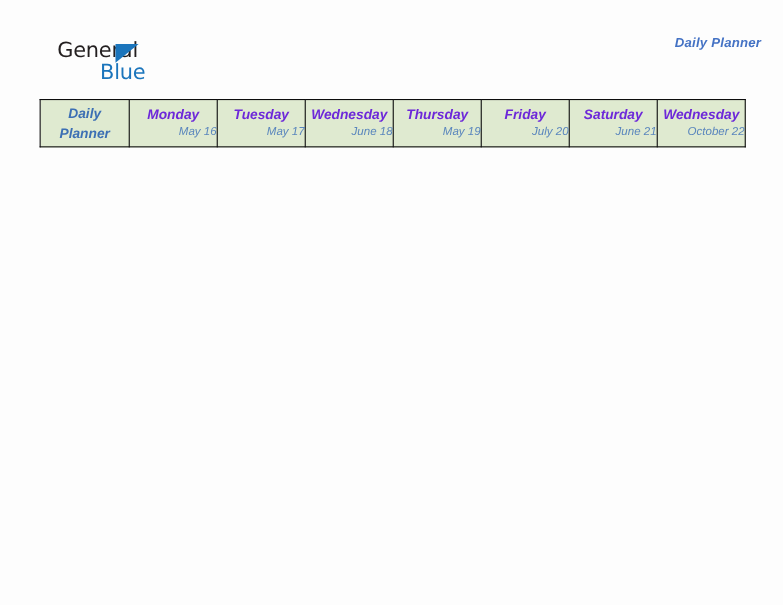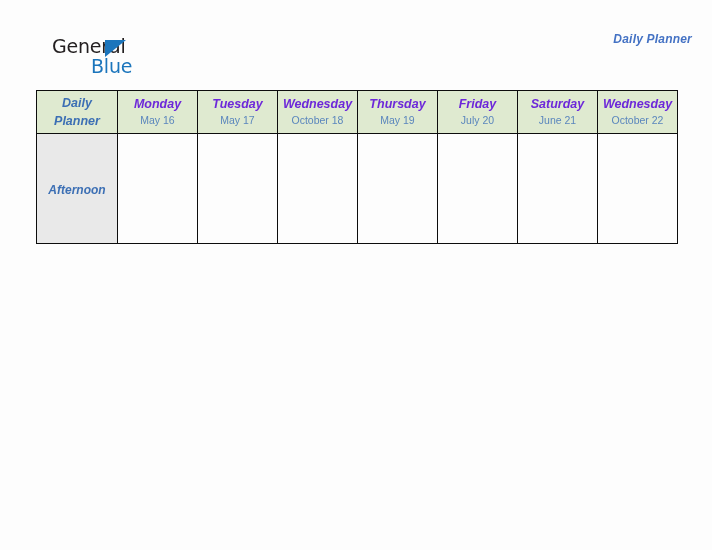--- a/index.html
+++ b/index.html
@@ -125,22 +125,24 @@
     display: block;
     font-size: 12.5px;
     font-weight: bold;
     font-style: italic;
     color: #6d28d9;
     line-height: 1.35;
   }
   .day-date {
     display: block;
     font-size: 10.5px;
+    font-style: italic;
     color: #5a86bd;
     line-height: 1.4;
+    text-align: right;
   }
 
   tbody tr { height: 110px; }
   .row-label {
     background: #e9e9e9;
     text-align: center;
     vertical-align: middle;
   }
   .row-label-text {
     font-size: 12px;
@@ -191,21 +193,21 @@
       <th>
         <span class="day-name">Monday</span>
         <span class="day-date">May 16</span>
       </th>
       <th>
         <span class="day-name">Tuesday</span>
         <span class="day-date">May 17</span>
       </th>
       <th>
         <span class="day-name">Wednesday</span>
-        <span class="day-date">October 18</span>
+        <span class="day-date">June 18</span>
       </th>
       <th>
         <span class="day-name">Thursday</span>
         <span class="day-date">May 19</span>
       </th>
       <th>
         <span class="day-name">Friday</span>
         <span class="day-date">July 20</span>
       </th>
       <th>
@@ -213,26 +215,14 @@
         <span class="day-date">June 21</span>
       </th>
       <th>
         <span class="day-name">Wednesday</span>
         <span class="day-date">October 22</span>
       </th>
     </tr>
   </thead>
 
   <tbody>
-    <tr>
-      <td class="row-label">
-        <span class="row-label-text">Afternoon</span>
-      </td>
-      <td class="slot-cell"></td>
-      <td class="slot-cell"></td>
-      <td class="slot-cell"></td>
-      <td class="slot-cell"></td>
-      <td class="slot-cell"></td>
-      <td class="slot-cell"></td>
-      <td class="slot-cell"></td>
-    </tr>
   </tbody>
 </table>
 
 </body></html>

